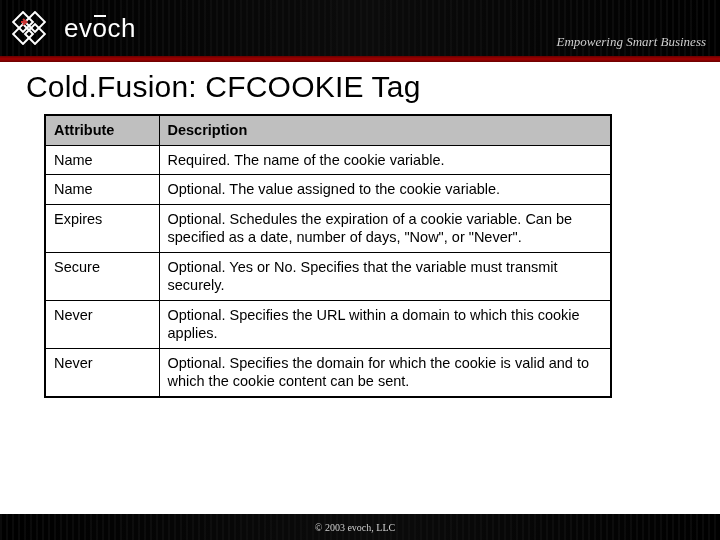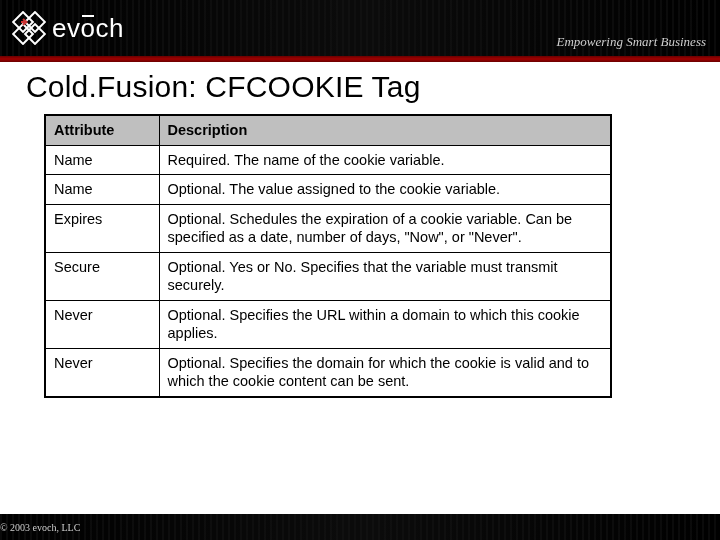--- a/index.html
+++ b/index.html
@@ -15,21 +15,21 @@
     padding-left: 12px;
     overflow: hidden;
   }
   .header-bg {
     position: absolute; inset: 0;
     background:
       repeating-linear-gradient(90deg, rgba(60,60,60,0.5) 0 2px, transparent 2px 6px),
       linear-gradient(90deg, #000 0%, #222 50%, #000 100%);
     opacity: 0.35;
   }
-  .logo { position: relative; display: flex; align-items: center; gap: 6px; z-index: 2; }
+  .logo { position: relative; display: flex; align-items: center; gap: 18px; z-index: 2; }
   .logo-text { color: #fff; font-size: 26px; letter-spacing: 0.5px; font-weight: 400; }
   .logo-text .macron { position: relative; }
   .logo-text .macron::after {
     content: ""; position: absolute; top: 2px; left: 2px; width: 12px; height: 2px; background: #fff;
   }
   .tagline {
     position: absolute; right: 14px; bottom: 6px;
     color: #cfcfcf; font-size: 13px; font-style: italic; z-index: 2;
     font-family: Liberation Serif, serif;
   }
@@ -48,21 +48,21 @@
   }
   table.attrs th, table.attrs td {
     border: 1.5px solid #000; padding: 5px 8px; text-align: left; vertical-align: top;
     line-height: 1.28;
   }
   table.attrs th { background: #bfbfbf; font-weight: 700; }
   table.attrs td:first-child { width: 114px; }
 
   .footer {
     height: 26px; background: #000; position: relative; overflow: hidden;
-    display: flex; align-items: center; justify-content: flex-start; padding-right: 10px;
+    display: flex; align-items: center; justify-content: center; padding-right: 10px;
   }
   .footer-bg {
     position: absolute; inset: 0;
     background:
       repeating-linear-gradient(90deg, rgba(60,60,60,0.5) 0 2px, transparent 2px 6px),
       linear-gradient(90deg, #000 0%, #222 50%, #000 100%);
     opacity: 0.35;
   }
   .copyright { position: relative; z-index: 2; color: #cfcfcf; font-size: 10px; font-family: Georgia, serif; }
 

